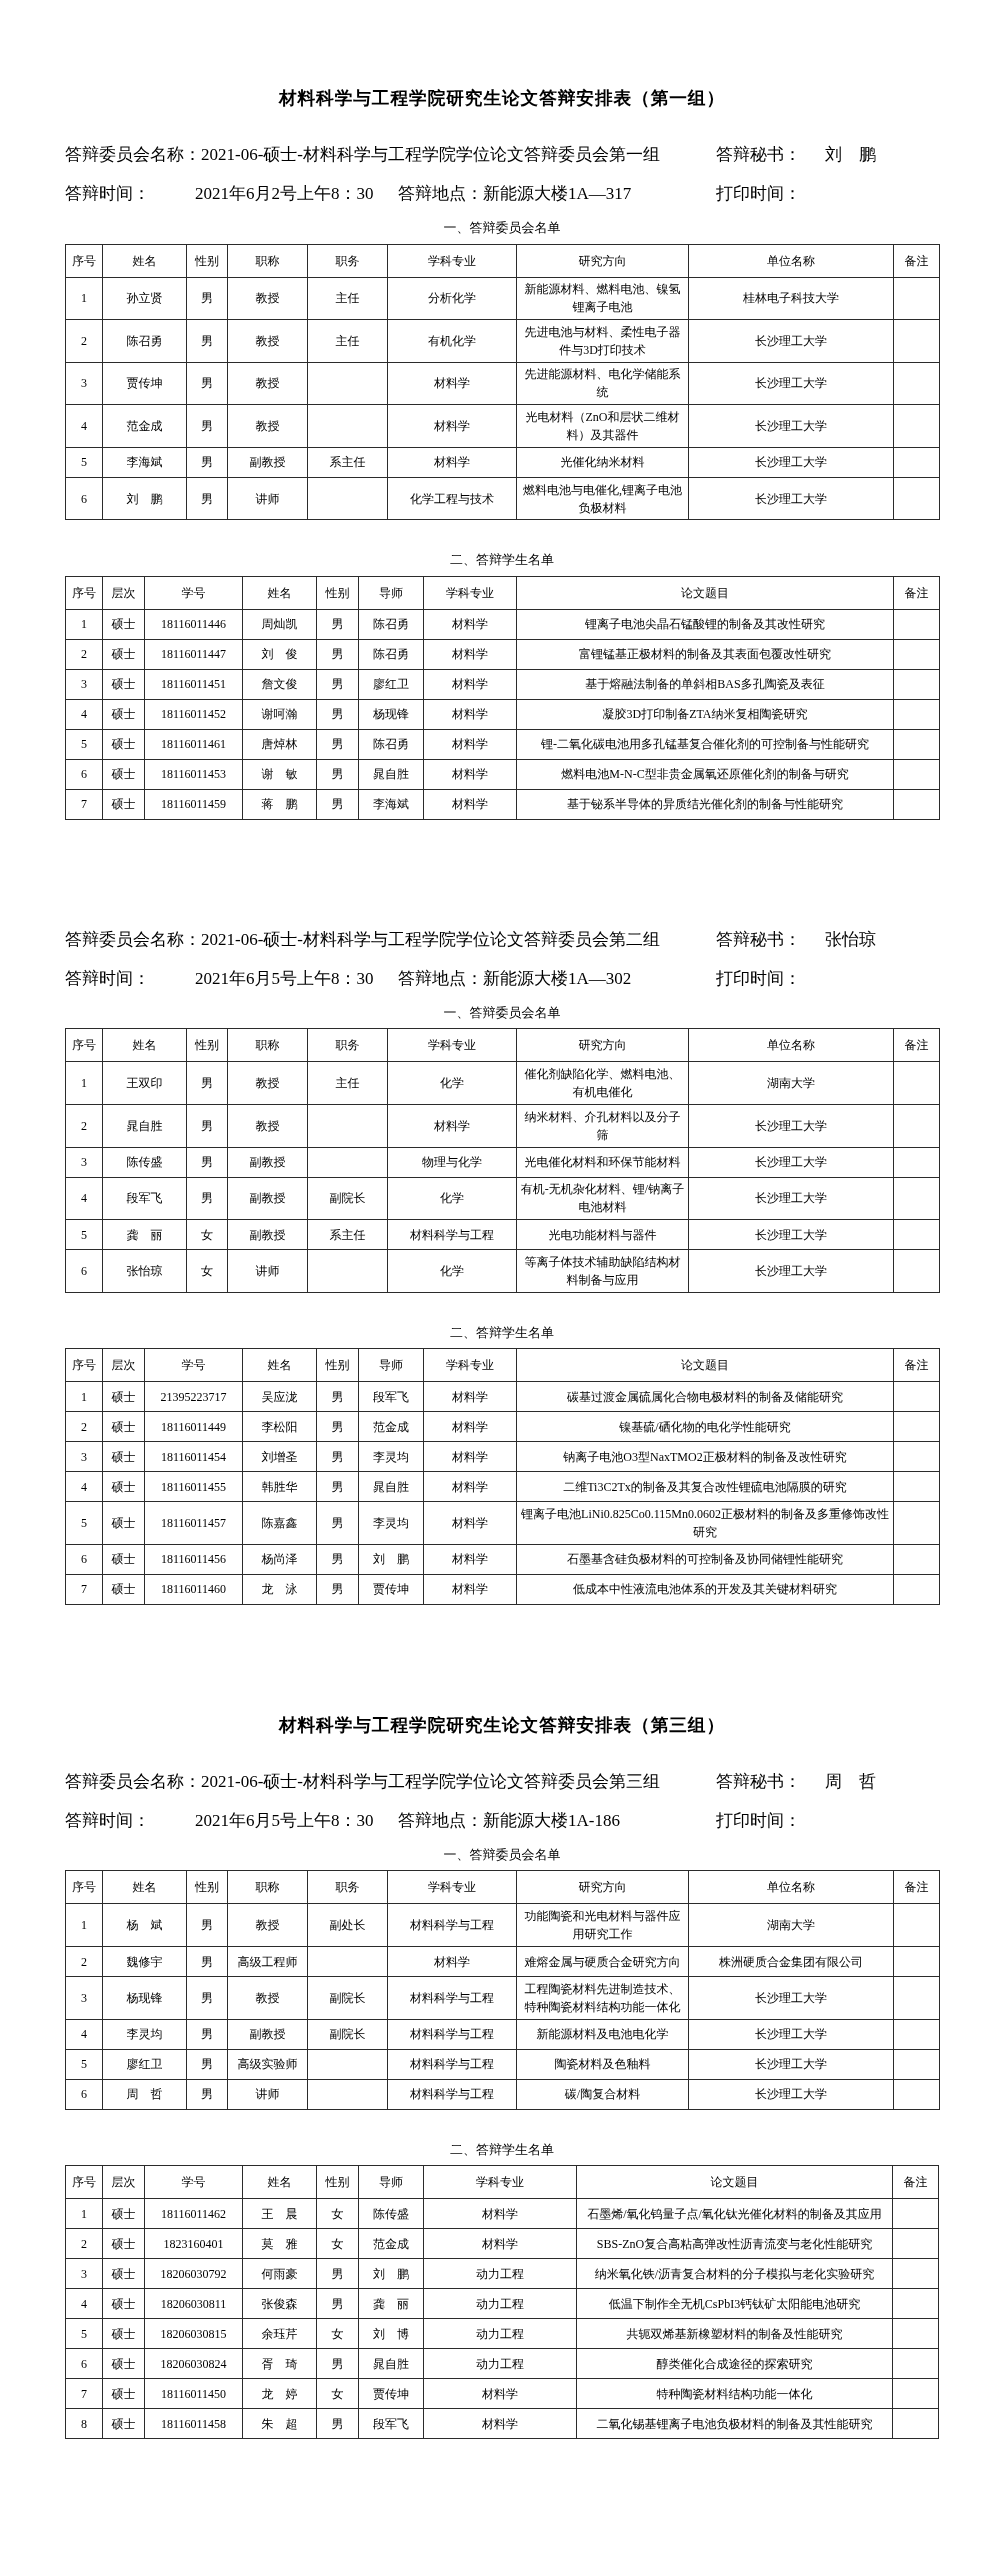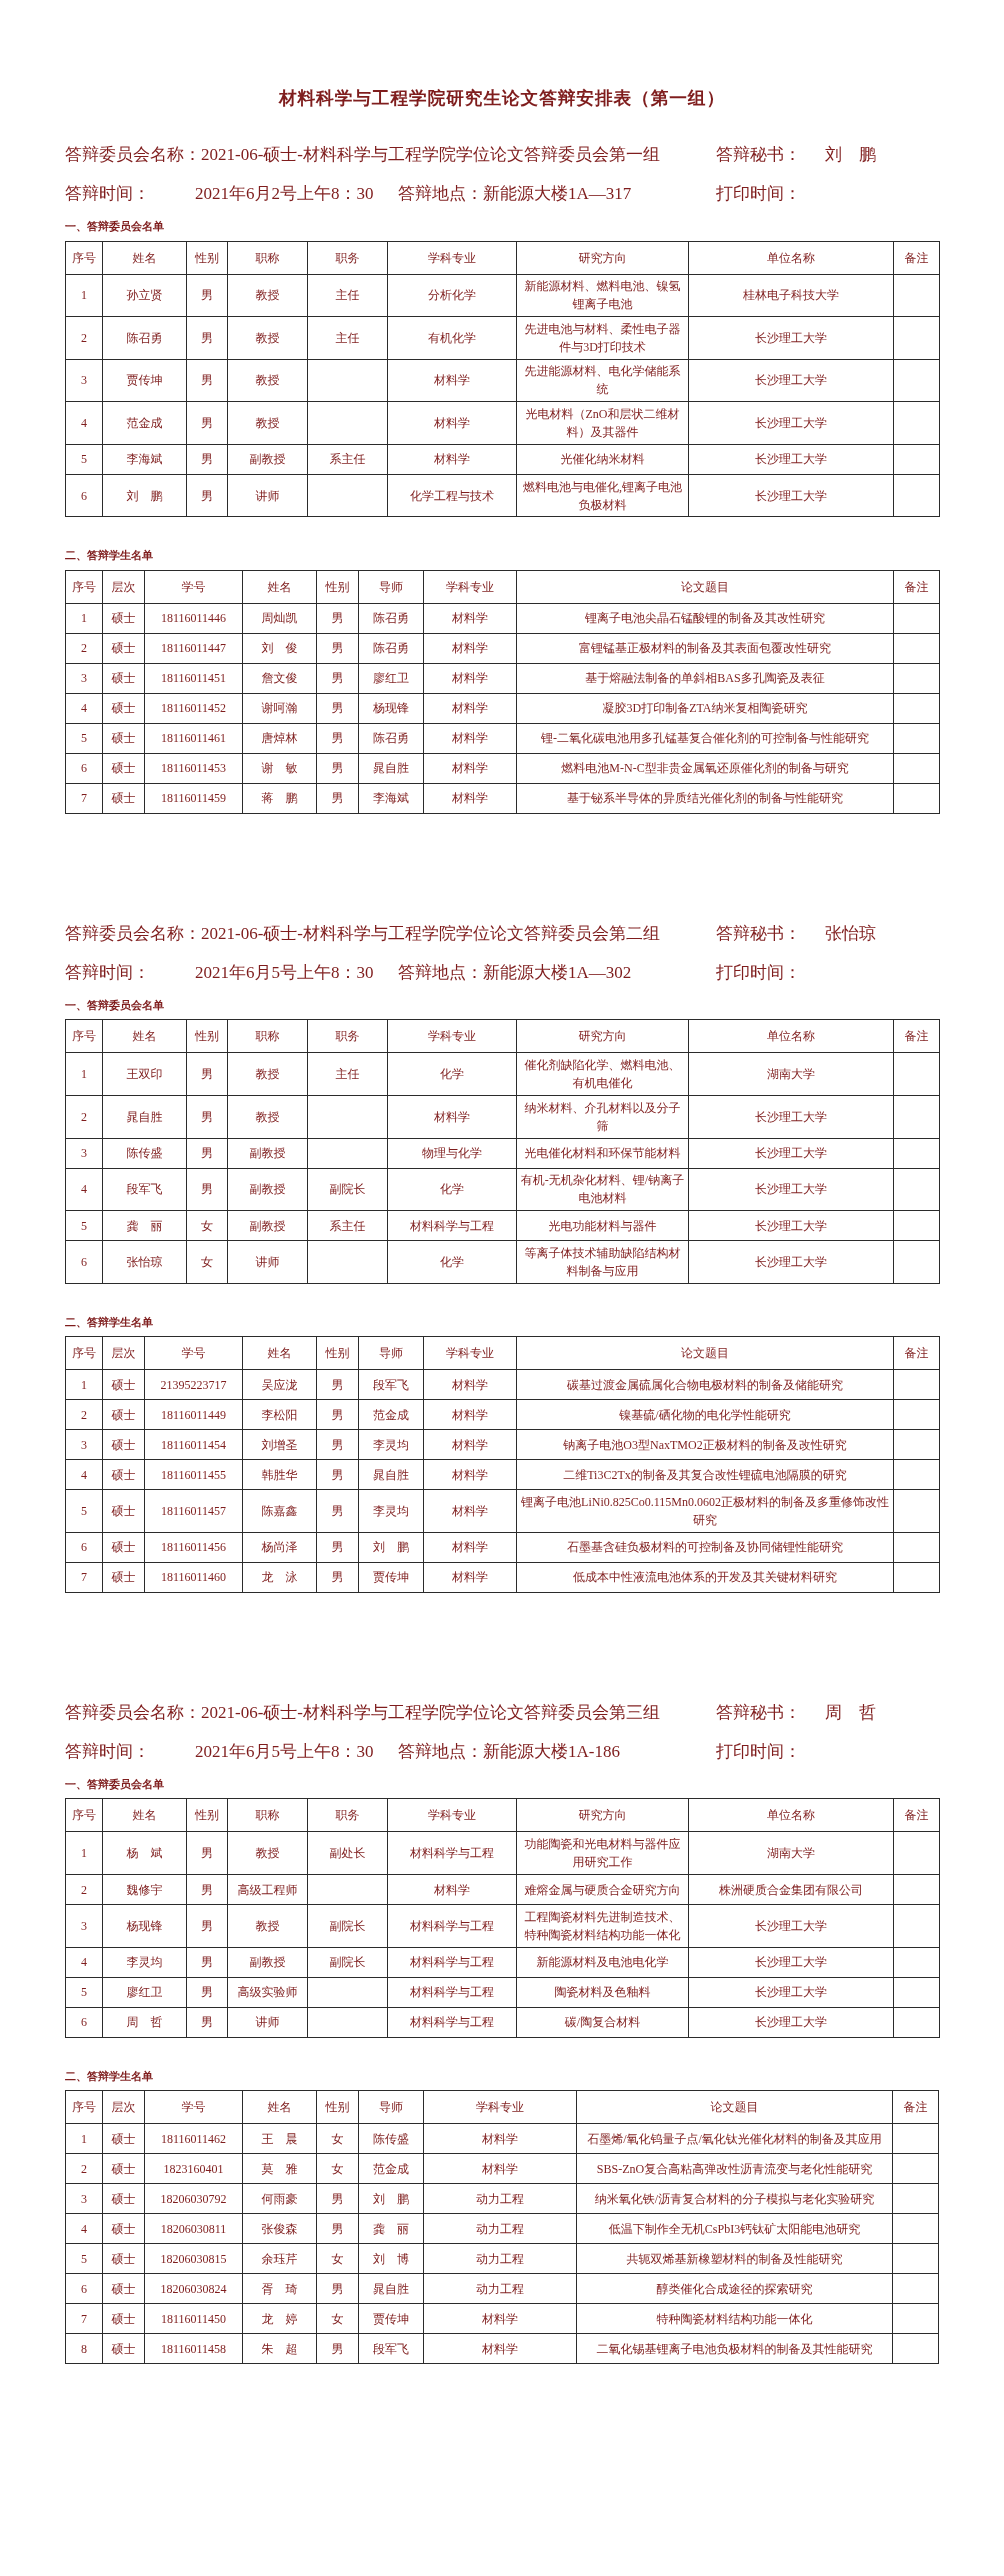--- a/index.html
+++ b/index.html
@@ -4,38 +4,38 @@
 <style>
   * { margin: 0; padding: 0; box-sizing: border-box; }
   html, body { background: #e9e9e9; }
   .page {
     width: 1004px;
     min-height: 2576px;
     margin: 0 auto;
     background: #ffffff;
     padding: 86px 65px 29px;
     font-family: "Liberation Serif", "DejaVu Serif", serif;
-    color: #7f1d1d;
+    color: #000000;
   }
   .group + .group { margin-top: 108px; }
   .group-title {
     text-align: center;
     font-size: 17.7px;
     font-weight: bold;
     letter-spacing: 0.9px;
     margin-bottom: 33px;
   }
   .info-row { display: flex; align-items: baseline; font-size: 17px; }
   .info-row1 { margin-bottom: 16px; }
   .info-row2 { margin-bottom: 14px; }
   .right-block { margin-left: auto; width: 223px; display: flex; }
   .right-block .val { margin-left: 24px; }
   .t-label { width: 130px; }
   .t-value { width: 203px; }
-  .section-label { font-weight: bold; font-size: 11px; margin: 7.4px 0 6.5px; }
+  .section-label { font-weight: normal; font-size: 13px; margin: 7.4px 0 6.5px; text-align: center; }
   table {
     width: 874px;
     border-collapse: collapse;
     table-layout: fixed;
     font-size: 12px;
     margin-bottom: 31px;
   }
   th, td {
     border: 0.9px solid #2b2b2b;
     padding: 2.8px 3.7px;
@@ -515,20 +515,21 @@
             <td>贾传坤</td>
             <td>材料学</td>
             <td class="left">低成本中性液流电池体系的开发及其关键材料研究</td>
             <td></td>
           </tr>
         </tbody>
     </table>
   </section>
 
   <section class="group">
+    <h1 class="group-title">材料科学与工程学院研究生论文答辩安排表（第三组）</h1>
 
     <div class="info-row info-row1">
       <span>答辩委员会名称：</span>
       <span>2021-06-硕士-材料科学与工程学院学位论文答辩委员会第三组</span>
       <span class="right-block">
         <span>答辩秘书：</span>
         <span class="val">周　哲</span>
       </span>
     </div>
 

